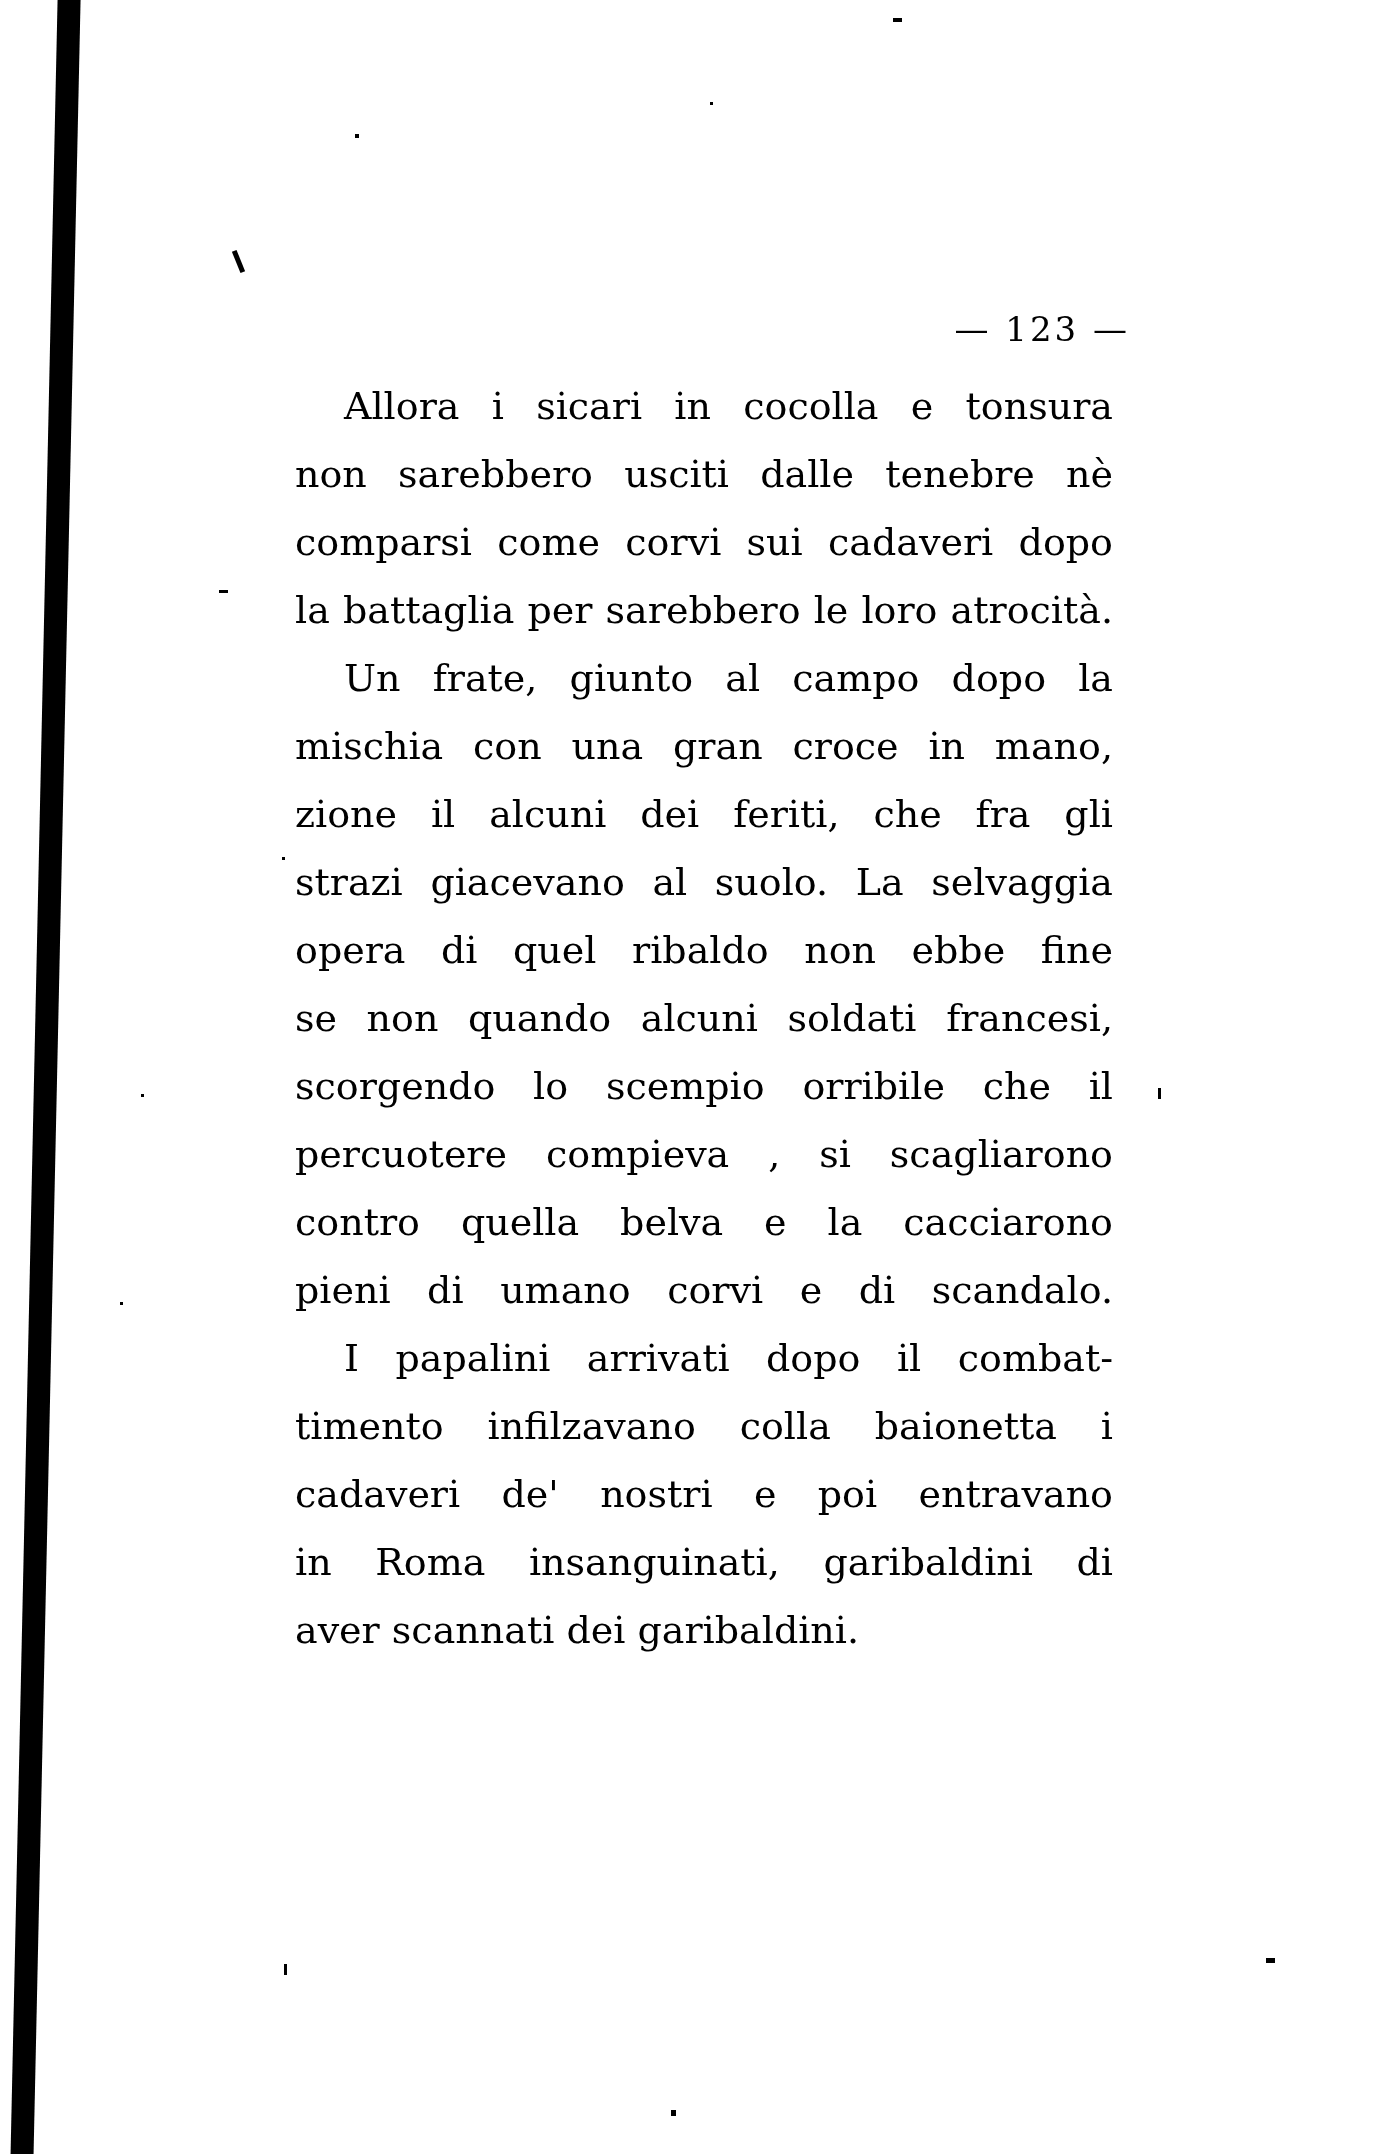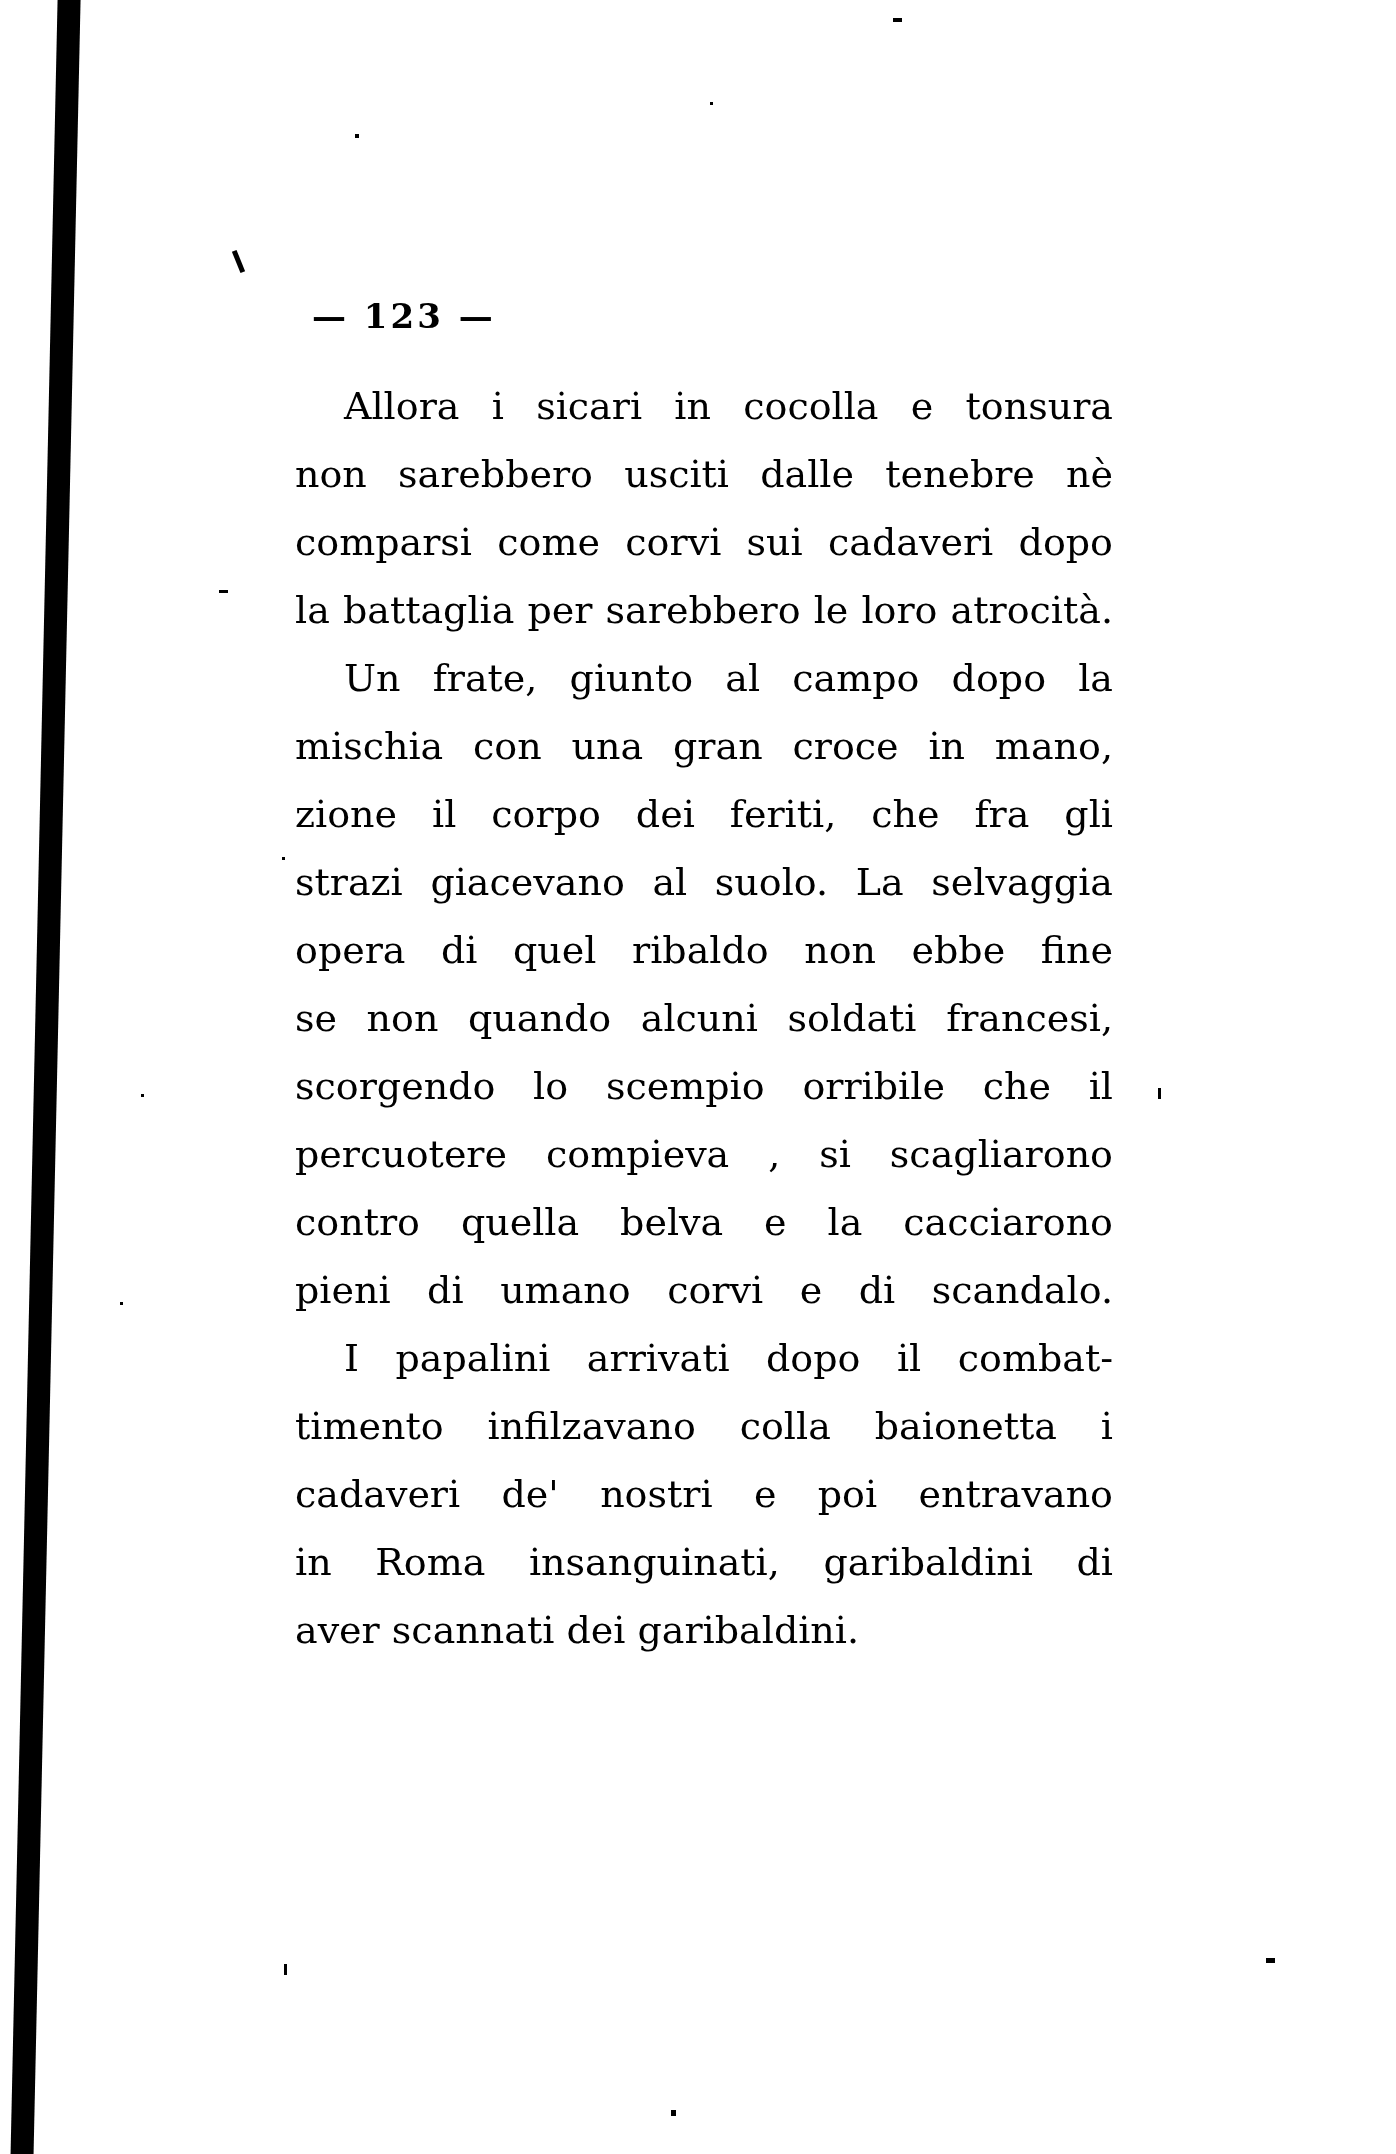--- a/index.html
+++ b/index.html
@@ -14,25 +14,25 @@
   
   .binding-bar{
     position:absolute;
     left:34px;top:-25px;
     width:23px;height:2210px;
     background:#000;
     transform:rotate(1.25deg);
   }
   .pagenum{
     position:absolute;
-    left:312px;top:296px;
+    left:312px;top:309px;
     width:818px;
-    text-align:left;
+    text-align:right;
     font-size:34px;
-    font-weight:bold;
+    font-weight:normal;
     letter-spacing:3px;
     white-space:nowrap;
   }
   .text-block{
     position:absolute;
     left:295px;top:372px;
     width:818px;
   }
   .line{
     height:68px;
@@ -68,21 +68,21 @@
   <div class="pagenum">— 123 —</div>
 
   <div class="text-block">
     <div class="line indent">Allora i sicari in cocolla e tonsura</div>
     <div class="line">non sarebbero usciti dalle tenebre nè</div>
     <div class="line">comparsi come corvi sui cadaveri dopo</div>
     <div class="line">la battaglia per sarebbero le loro atrocità.</div>
 
     <div class="line indent">Un frate, giunto al campo dopo la</div>
     <div class="line">mischia con una gran croce in mano,</div>
-    <div class="line">zione il corpo dei feriti, che fra gli</div>
+    <div class="line">zione il alcuni dei feriti, che fra gli</div>
     <div class="line">strazi giacevano al suolo. La selvaggia</div>
     <div class="line">opera di quel ribaldo non ebbe fine</div>
     <div class="line">se non quando alcuni soldati francesi,</div>
     <div class="line">scorgendo lo scempio orribile che il</div>
     <div class="line">percuotere compieva , si scagliarono</div>
     <div class="line">contro quella belva e la cacciarono</div>
     <div class="line">pieni di umano corvi e di scandalo.</div>
 
     <div class="line indent">I papalini arrivati dopo il combat-</div>
     <div class="line">timento infilzavano colla baionetta i</div>

